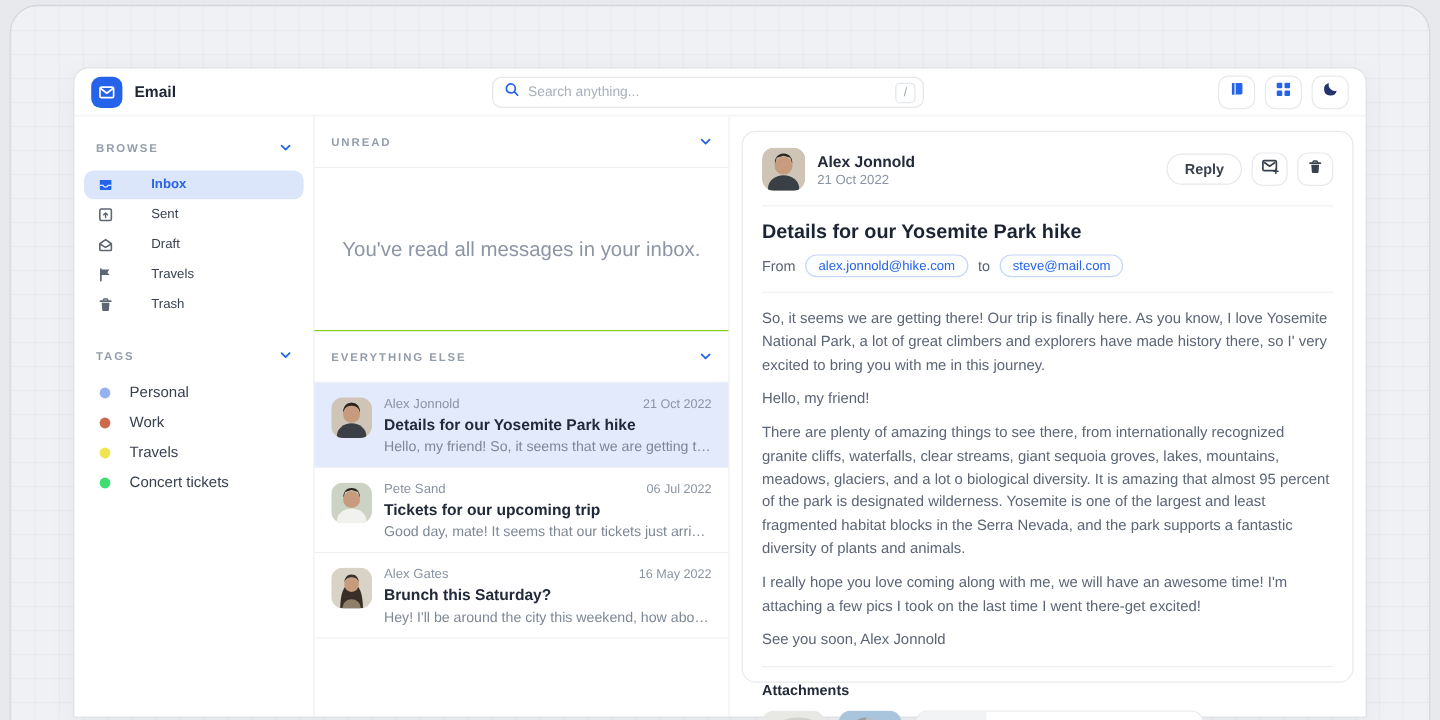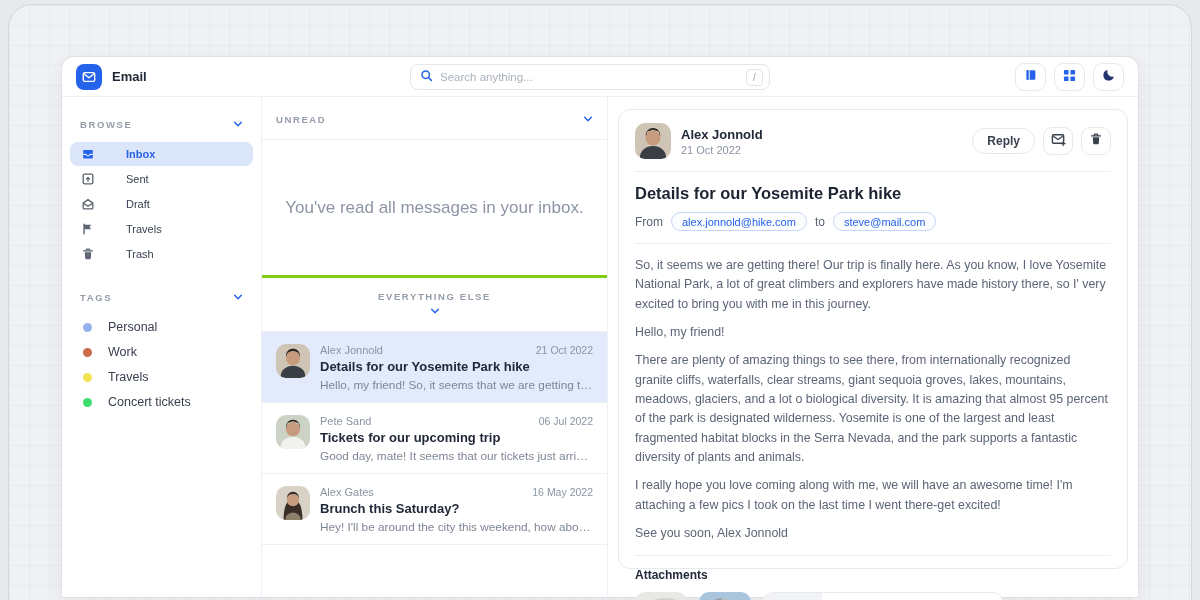--- a/index.html
+++ b/index.html
@@ -247,21 +247,21 @@
       <div class="list-sec-head">
         <span class="sec-title">UNREAD</span>
         <span>
           <svg width="10" height="10" viewBox="0 0 12 12">
               <path d="M2 4 6 8 10 4" fill="none" stroke="#2563eb" stroke-width="1.8" stroke-linecap="round" stroke-linejoin="round"></path>
             </svg>
         </span>
       </div>
       <div class="empty-zone">You've read all messages in your inbox.</div>
 
-      <div class="list-sec-head" style="border-top:3px solid #84cc16;flex-direction:column;">
+      <div class="list-sec-head" style="border-top:1px solid #84cc16;">
         <span class="sec-title">EVERYTHING ELSE</span>
         <span>
           <svg width="10" height="10" viewBox="0 0 12 12">
               <path d="M2 4 6 8 10 4" fill="none" stroke="#2563eb" stroke-width="1.8" stroke-linecap="round" stroke-linejoin="round"></path>
             </svg>
         </span>
       </div>
 
       <div class="mail-item selected">
         <div class="avatar">

